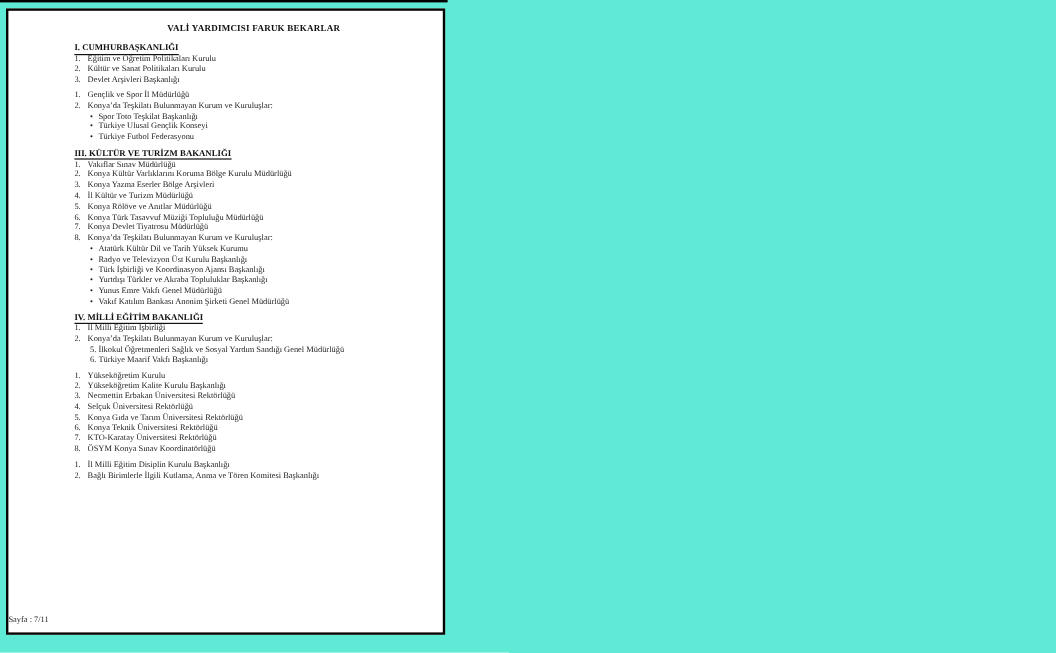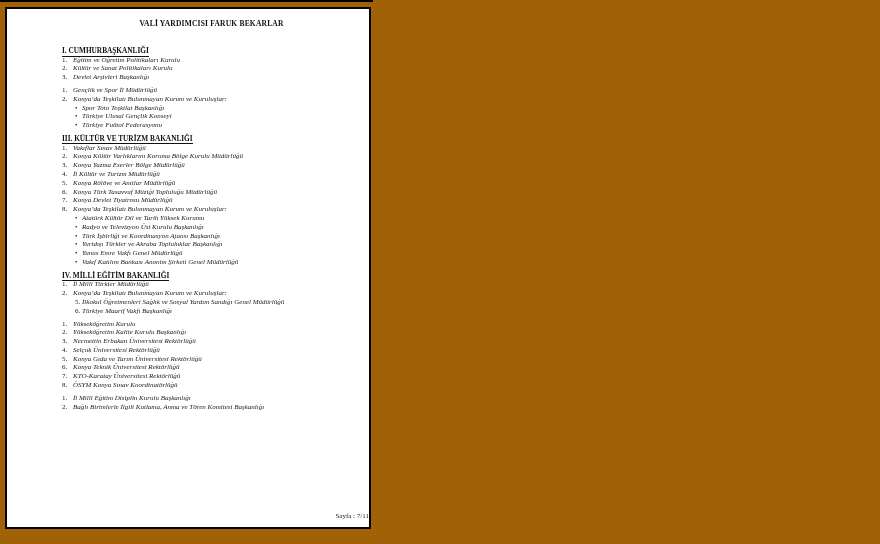--- a/index.html
+++ b/index.html
@@ -8,21 +8,21 @@
     width: 880px;
     height: 544px;
     background: #ffffff;
     overflow: hidden;
     font-family: "Liberation Serif", "DejaVu Serif", serif;
   }
   .canvas {
     position: relative;
     width: 880px;
     height: 544px;
-    background: #a16207;
+    background: #5eead4;
   }
   .top-artifact {
     position: absolute;
     left: 0;
     top: 0;
     width: 373px;
     height: 2px;
     background: #000000;
   }
   .page {
@@ -44,21 +44,21 @@
   .doc-title {
     text-align: center;
     font-weight: bold;
     font-size: 7.5px;
     line-height: 9px;
     letter-spacing: 0.2px;
     color: #111111;
     white-space: nowrap;
   }
   .sections {
-    margin-top: 18px;
+    margin-top: 7px;
   }
   .section {
     margin-top: 4px;
   }
   .section-heading {
     font-size: 7.3px;
     font-weight: bold;
     line-height: 9.6px;
     color: #111111;
     white-space: nowrap;
@@ -72,36 +72,35 @@
     font-size: 7px;
     line-height: 8.8px;
     white-space: nowrap;
   }
   .item .marker {
     flex: 0 0 11px;
   }
   .item .text {
     flex: 1 1 auto;
     overflow: hidden;
-    font-style: italic;
   }
   .item.lvl1 {
     padding-left: 13px;
   }
   .item.lvl1 .marker {
     flex: 0 0 7px;
   }
   .footer {
     position: absolute;
     bottom: 7px;
     left: 0;
     width: 100%;
     box-sizing: border-box;
     padding-left: 0;
-    text-align: right;
+    text-align: left;
     font-size: 7px;
     color: #222222;
   }
 </style>
 </head>
 <body>
 
 <div class="canvas">
   <div class="top-artifact"></div>
   <div class="page">
@@ -150,21 +149,21 @@
             <div class="item lvl0">
               <span class="marker">1.</span>
               <span class="text">Vakıflar Sınav Müdürlüğü</span>
             </div>
             <div class="item lvl0">
               <span class="marker">2.</span>
               <span class="text">Konya Kültür Varlıklarını Koruma Bölge Kurulu Müdürlüğü</span>
             </div>
             <div class="item lvl0">
               <span class="marker">3.</span>
-              <span class="text">Konya Yazma Eserler Bölge Müdürlüğü</span>
+              <span class="text">Konya Yazma Eserler Bölge Arşivleri</span>
             </div>
             <div class="item lvl0">
               <span class="marker">4.</span>
               <span class="text">İl Kültür ve Turizm Müdürlüğü</span>
             </div>
             <div class="item lvl0">
               <span class="marker">5.</span>
               <span class="text">Konya Rölöve ve Anıtlar Müdürlüğü</span>
             </div>
             <div class="item lvl0">
@@ -201,21 +200,21 @@
             </div>
             <div class="item lvl1">
               <span class="marker">•</span>
               <span class="text">Vakıf Katılım Bankası Anonim Şirketi Genel Müdürlüğü</span>
             </div>
           </div>
           <div class="section">
             <div class="section-heading"><span class="hd">IV. MİLLİ EĞİTİM BAKANLIĞI</span></div>
             <div class="item lvl0">
               <span class="marker">1.</span>
-              <span class="text">İl Milli Türkler Müdürlüğü</span>
+              <span class="text">İl Milli Eğitim İşbirliği</span>
             </div>
             <div class="item lvl0">
               <span class="marker">2.</span>
               <span class="text">Konya’da Teşkilatı Bulunmayan Kurum ve Kuruluşlar:</span>
             </div>
             <div class="item lvl1">
               <span class="marker">5.</span>
               <span class="text">İlkokul Öğretmenleri Sağlık ve Sosyal Yardım Sandığı Genel Müdürlüğü</span>
             </div>
             <div class="item lvl1">

